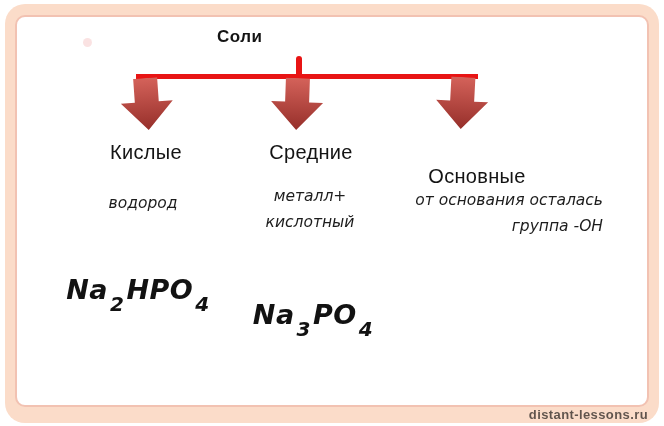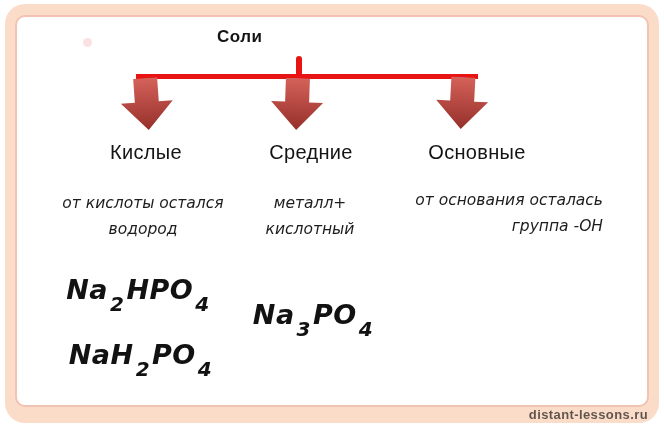--- a/index.html
+++ b/index.html
@@ -48,28 +48,28 @@
   .arrow-1{left:115px;top:78px;transform:rotate(-4deg);}
   .arrow-2{left:265px;top:78px;transform:rotate(2deg);}
   .arrow-3{left:430px;top:77px;transform:rotate(3deg);}
   .col-header{
     position:absolute;top:141px;width:160px;text-align:center;
     font-size:20px;font-weight:normal;color:var(--text-dark);
     letter-spacing:.3px;
   }
   .col-header.c1{left:66px;}
   .col-header.c2{left:231px;}
-  .col-header.c3{left:397px;}
+  .col-header.c3{left:397px;margin-top:24px;}
   .desc{
     position:absolute;text-align:center;
     font-family:"DejaVu Sans", sans-serif;
     font-style:italic;font-size:15.5px;line-height:26px;color:#1d1d1d;
   }
   .desc.c1{left:43px;top:190px;width:200px;}
-  .desc.c2{left:240px;top:190px;width:140px;}
+  .desc.c2{left:240px;top:183px;width:140px;}
   .desc.c3{left:385px;top:187px;width:218px;text-align:right;}
   .formula{
     position:absolute;text-align:center;
     font-family:"DejaVu Sans", sans-serif;
     font-style:italic;font-weight:bold;
     font-size:27px;color:#121212;letter-spacing:.5px;
     white-space:nowrap;
   }
   .formula .sub{
     font-size:20px;position:relative;top:12px;margin:0 2px;
@@ -112,31 +112,29 @@
   </svg>
   <svg class="arrow arrow-3" viewBox="0 0 64 54">
     <polygon points="20,0 44,0 44,24 58,24 32,52 6,24 20,24" fill="url(#agrad)"></polygon>
   </svg>
 
   <div class="col-header c1">Кислые</div>
   <div class="col-header c2">Средние</div>
   <div class="col-header c3">Основные</div>
 
   <div class="desc c1">
-    <div>от кислоты остался</div>
     <div>водород</div>
   </div>
   <div class="desc c2">
     <div>металл+</div>
     <div>кислотный</div>
   </div>
   <div class="desc c3">
     <div>от основания осталась</div>
     <div>группа -ОН</div>
   </div>
 
   <div class="formula f1a"><span>Na</span><span class="sub">2</span><span>HPO</span><span class="sub">4</span></div>
-  <div class="formula f1b"><span>NaH</span><span class="sub">2</span><span>PO</span><span class="sub">4</span></div>
   <div class="formula f2"><span>Na</span><span class="sub">3</span><span>PO</span><span class="sub">4</span></div>
 
   <div class="watermark">distant-lessons.ru</div>
 
 </div>
 
 </body></html>

